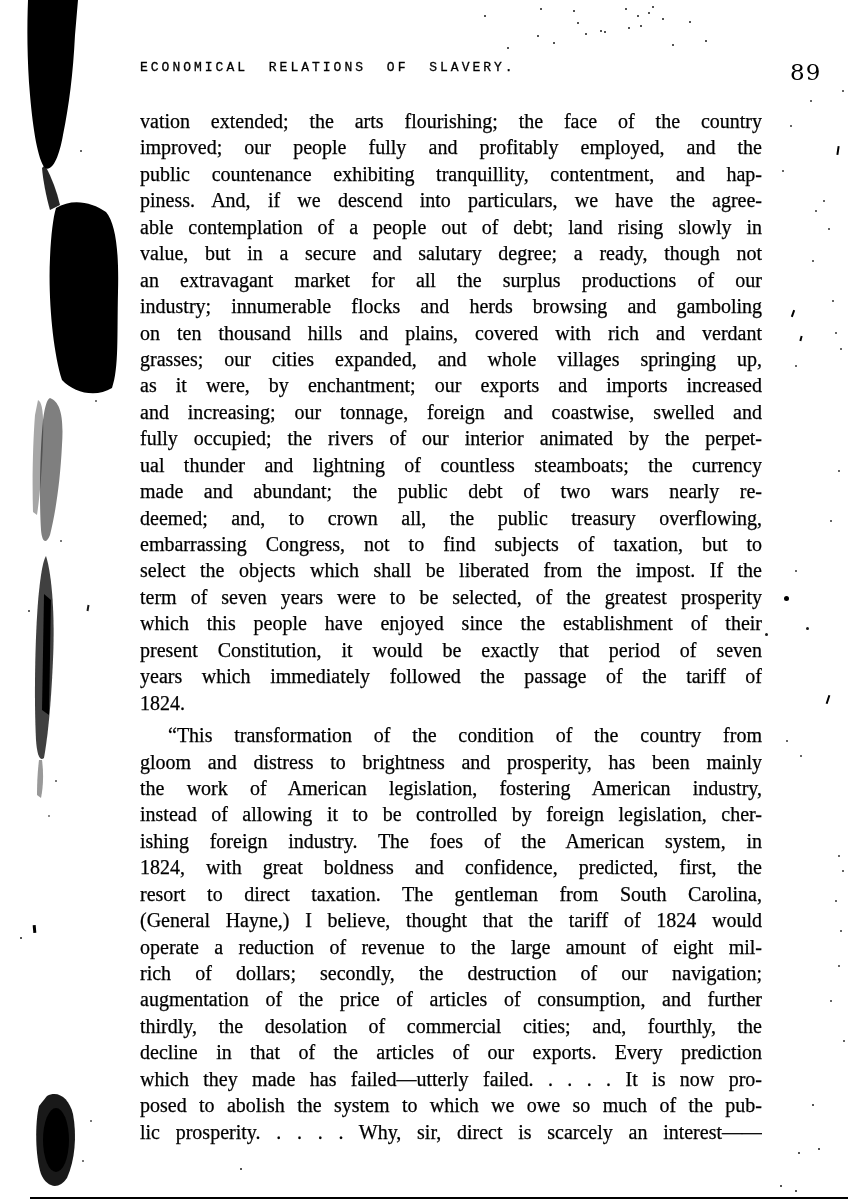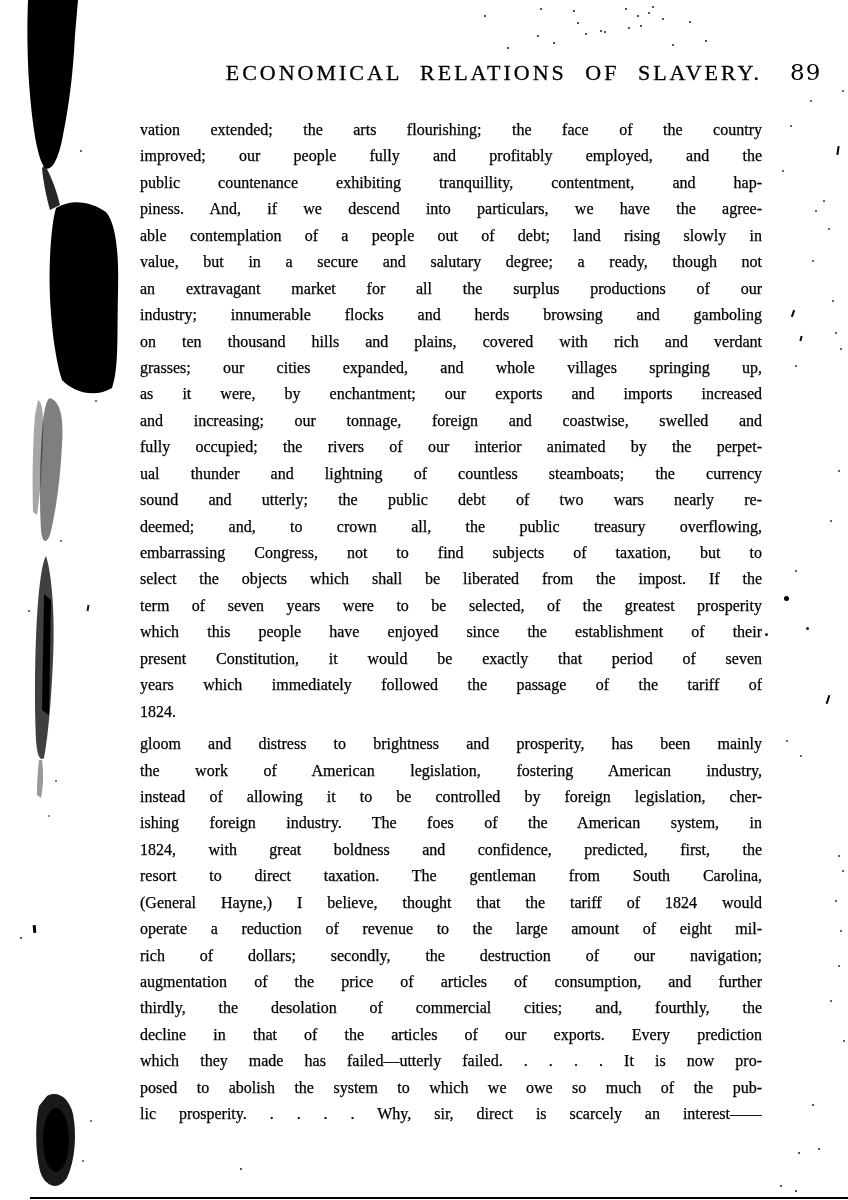--- a/index.html
+++ b/index.html
@@ -10,34 +10,34 @@
     overflow:hidden;
     font-family:"Liberation Serif", serif;
     color:#000;
   }
   .page{position:absolute;inset:0;}
   
   .header{
     position:absolute;left:140px;top:60px;width:622px;height:28px;
   }
   .title{
-    display:block;text-align:right;
-    font-family:Liberation Serif, serif;
-    font-size:22px;letter-spacing:3px;word-spacing:10px;
+    display:block;text-align:left;
+    font-family:Liberation Mono, monospace;
+    font-size:13px;letter-spacing:3px;word-spacing:10px;
     -webkit-text-stroke:0.3px #000;
   }
   .pagenum{
     position:absolute;left:650px;top:-1px;
     font-family:"DejaVu Serif", serif;
     font-size:23px;letter-spacing:1px;
   }
   
   .body-text{
-    position:absolute;left:140px;top:117px;width:622px;
-    font-size:16px;
+    position:absolute;left:140px;top:108px;width:622px;
+    font-size:20px;
     -webkit-text-stroke:0.25px #000;
   }
   .paragraph{margin:0;}
   .paragraph + .paragraph{margin-top:6px;}
   .line{
     height:26.45px;line-height:26.45px;
     text-align:justify;text-align-last:justify;
     overflow:hidden;white-space:nowrap;
   }
   .line.left-last{text-align-last:left;}
@@ -81,31 +81,32 @@
         <div class="line">able contemplation of a people out of debt; land rising slowly in</div>
         <div class="line">value, but in a secure and salutary degree; a ready, though not</div>
         <div class="line">an extravagant market for all the surplus productions of our</div>
         <div class="line">industry; innumerable flocks and herds browsing and gamboling</div>
         <div class="line">on ten thousand hills and plains, covered with rich and verdant</div>
         <div class="line">grasses; our cities expanded, and whole villages springing up,</div>
         <div class="line">as it were, by enchantment; our exports and imports increased</div>
         <div class="line">and increasing; our tonnage, foreign and coastwise, swelled and</div>
         <div class="line">fully occupied; the rivers of our interior animated by the perpet-</div>
         <div class="line">ual thunder and lightning of countless steamboats; the currency</div>
-        <div class="line">sound and utterly; the public debt of two wars nearly re-</div>
+        <div class="line">made and abundant; the public debt of two wars nearly re-</div>
         <div class="line">deemed; and, to crown all, the public treasury overflowing,</div>
         <div class="line">embarrassing Congress, not to find subjects of taxation, but to</div>
         <div class="line">select the objects which shall be liberated from the impost.  If the</div>
         <div class="line">term of seven years were to be selected, of the greatest prosperity</div>
         <div class="line">which this people have enjoyed since the establishment of their</div>
         <div class="line">present Constitution, it would be exactly that period of seven</div>
         <div class="line">years which immediately followed the passage of the tariff of</div>
         <div class="line left-last">1824.</div>
       </div>
       <div class="paragraph">
+        <div class="line indent">“This transformation of the condition of the country from</div>
         <div class="line">gloom and distress to brightness and prosperity, has been mainly</div>
         <div class="line">the work of American legislation, fostering American industry,</div>
         <div class="line">instead of allowing it to be controlled by foreign legislation, cher-</div>
         <div class="line">ishing foreign industry.  The foes of the American system, in</div>
         <div class="line">1824, with great boldness and confidence, predicted, first, the</div>
         <div class="line">resort to direct taxation.  The gentleman from South Carolina,</div>
         <div class="line">(General Hayne,) I believe, thought that the tariff of 1824 would</div>
         <div class="line">operate a reduction of revenue to the large amount of eight mil-</div>
         <div class="line">rich of dollars;  secondly, the destruction of our navigation;</div>
         <div class="line">augmentation of the price of articles of consumption, and further</div>

